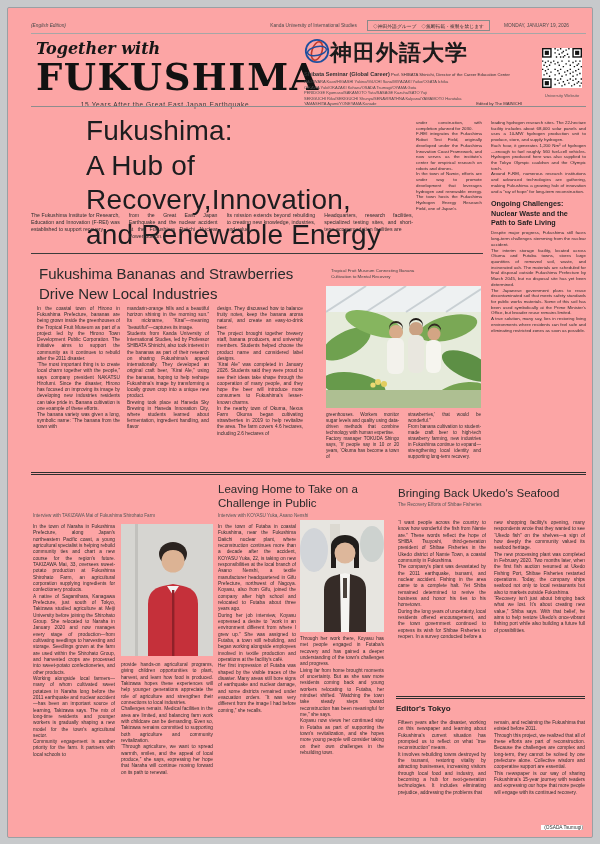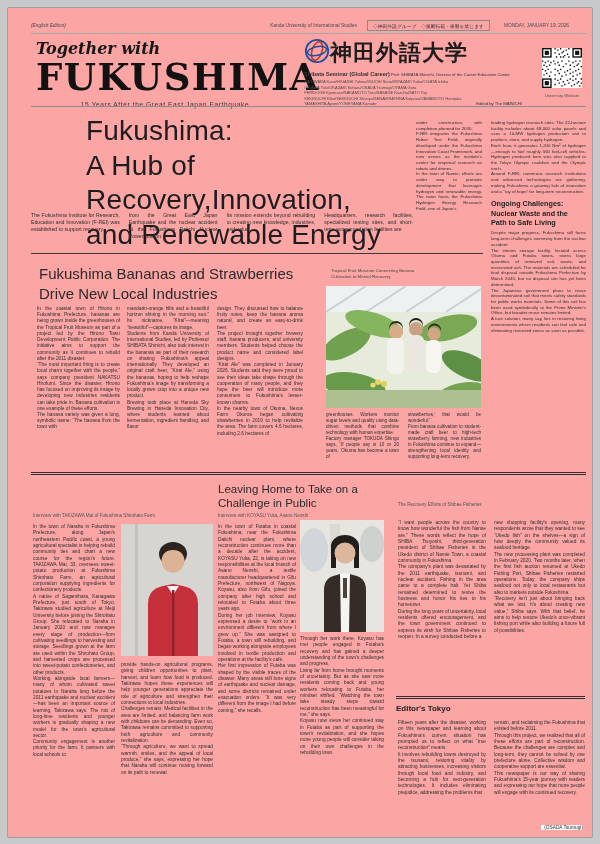--- a/index.html
+++ b/index.html
@@ -249,20 +249,21 @@
     </div>
     <div class="scol j" style="left:2px;top:44px;width:78px;height:308px;">In the town of Futaba in coastal Fukushima, near the Fukushima Daiichi nuclear plant, where reconstruction continues more than a decade after the accident, KOYASU Yuka, 22, is taking on new responsibilities at the local branch of Asano Nenshi, a textile manufacturer headquartered in Gifu Prefecture, northwest of Nagoya. Koyasu, also from Gifu, joined the company after high school and relocated to Futaba about three years ago.
 During her job interview, Koyasu expressed a desire to “work in an environment different from where I grew up.” She was assigned to Futaba, a town still rebuilding, and began working alongside employees involved in textile production and operations at the facility's café.
 Her first impression of Futaba was shaped by the visible traces of the disaster. Many areas still bore signs of earthquake and nuclear damage, and some districts remained under evacuation orders. “It was very different from the image I had before coming,” she recalls.</div>
     <div class="scol j" style="left:84px;top:156px;width:84px;height:196px;">Through her work there, Koyasu has met people engaged in Futaba's recovery and has gained a deeper understanding of the town's challenges and progress.
 Living far from home brought moments of uncertainty. But as she saw more residents coming back and young workers relocating to Futaba, her mindset shifted. “Watching the town take steady steps toward reconstruction has been meaningful for me,” she says.
 Koyasu now views her continued stay in Futaba as part of supporting the town's revitalization, and she hopes more young people will consider taking on their own challenges in the rebuilding town.</div>
   </div>
 
   <div class="sect" style="left:388px;width:189px;">
+    <div class="sect-title abs" style="left:2px;top:6px;width:188px;">Bringing Back Ukedo's Seafood</div>
     <div class="sect-sub abs" style="left:2px;top:22px;width:188px;">The Recovery Efforts of Shibae Fisheries</div>
     <div class="scol j" style="left:2px;top:40px;width:88px;height:170px;">“I want people across the country to know how wonderful the fish from Namie are.” These words reflect the hope of SHIBA Tsuyoshi, third-generation president of Shibae Fisheries in the Ukedo district of Namie Town, a coastal community in Fukushima.
 The company's plant was devastated by the 2011 earthquake, tsunami, and nuclear accident. Fishing in the area came to a complete halt. Yet Shiba remained determined to revive the business and honor his ties to his hometown.
 During the long years of uncertainty, local residents offered encouragement, and the town government continued to express its wish for Shibae Fisheries to reopen. In a survey conducted before a</div>
     <div class="scol j" style="left:98px;top:40px;width:91px;height:170px;">new shopping facility's opening, many respondents wrote that they wanted to see “Ukedo fish” on the shelves—a sign of how deeply the community valued its seafood heritage.
 The new processing plant was completed in February 2020. Two months later, when the first fish auction resumed at Ukedo Fishing Port, Shibae Fisheries restarted operations. Today, the company ships seafood not only to local restaurants but also to markets outside Fukushima.
 “Recovery isn't just about bringing back what we lost. It's about creating new value,” Shiba says. With that belief, he aims to help restore Ukedo's once-vibrant fishing port while also building a future full of possibilities.</div>
     <div class="ruleC"></div>
     <div class="note-title">Editor's Tokyo</div>
     <div class="scol j" style="left:2px;top:240px;width:88px;height:112px;">Fifteen years after the disaster, working on this newspaper and learning about Fukushima's current situation has prompted us to reflect on what “true reconstruction” means.

